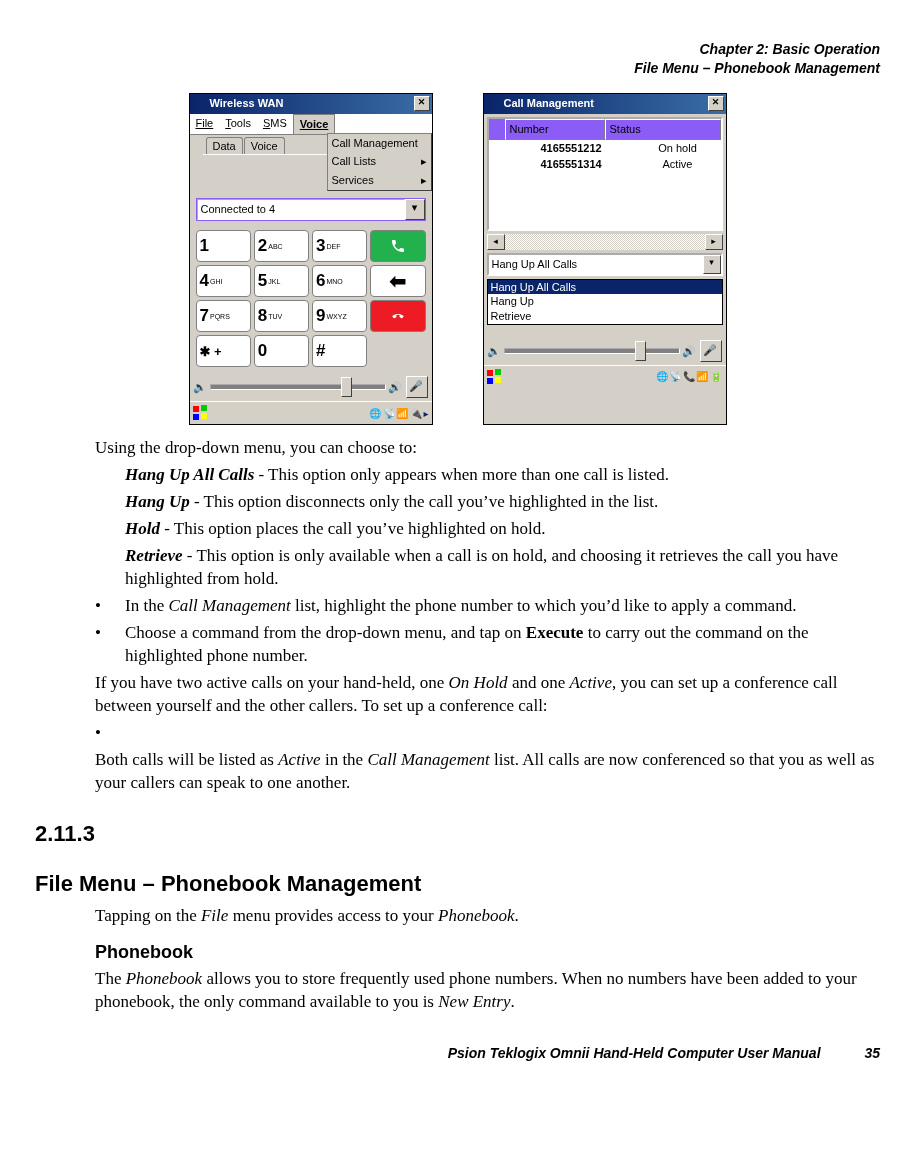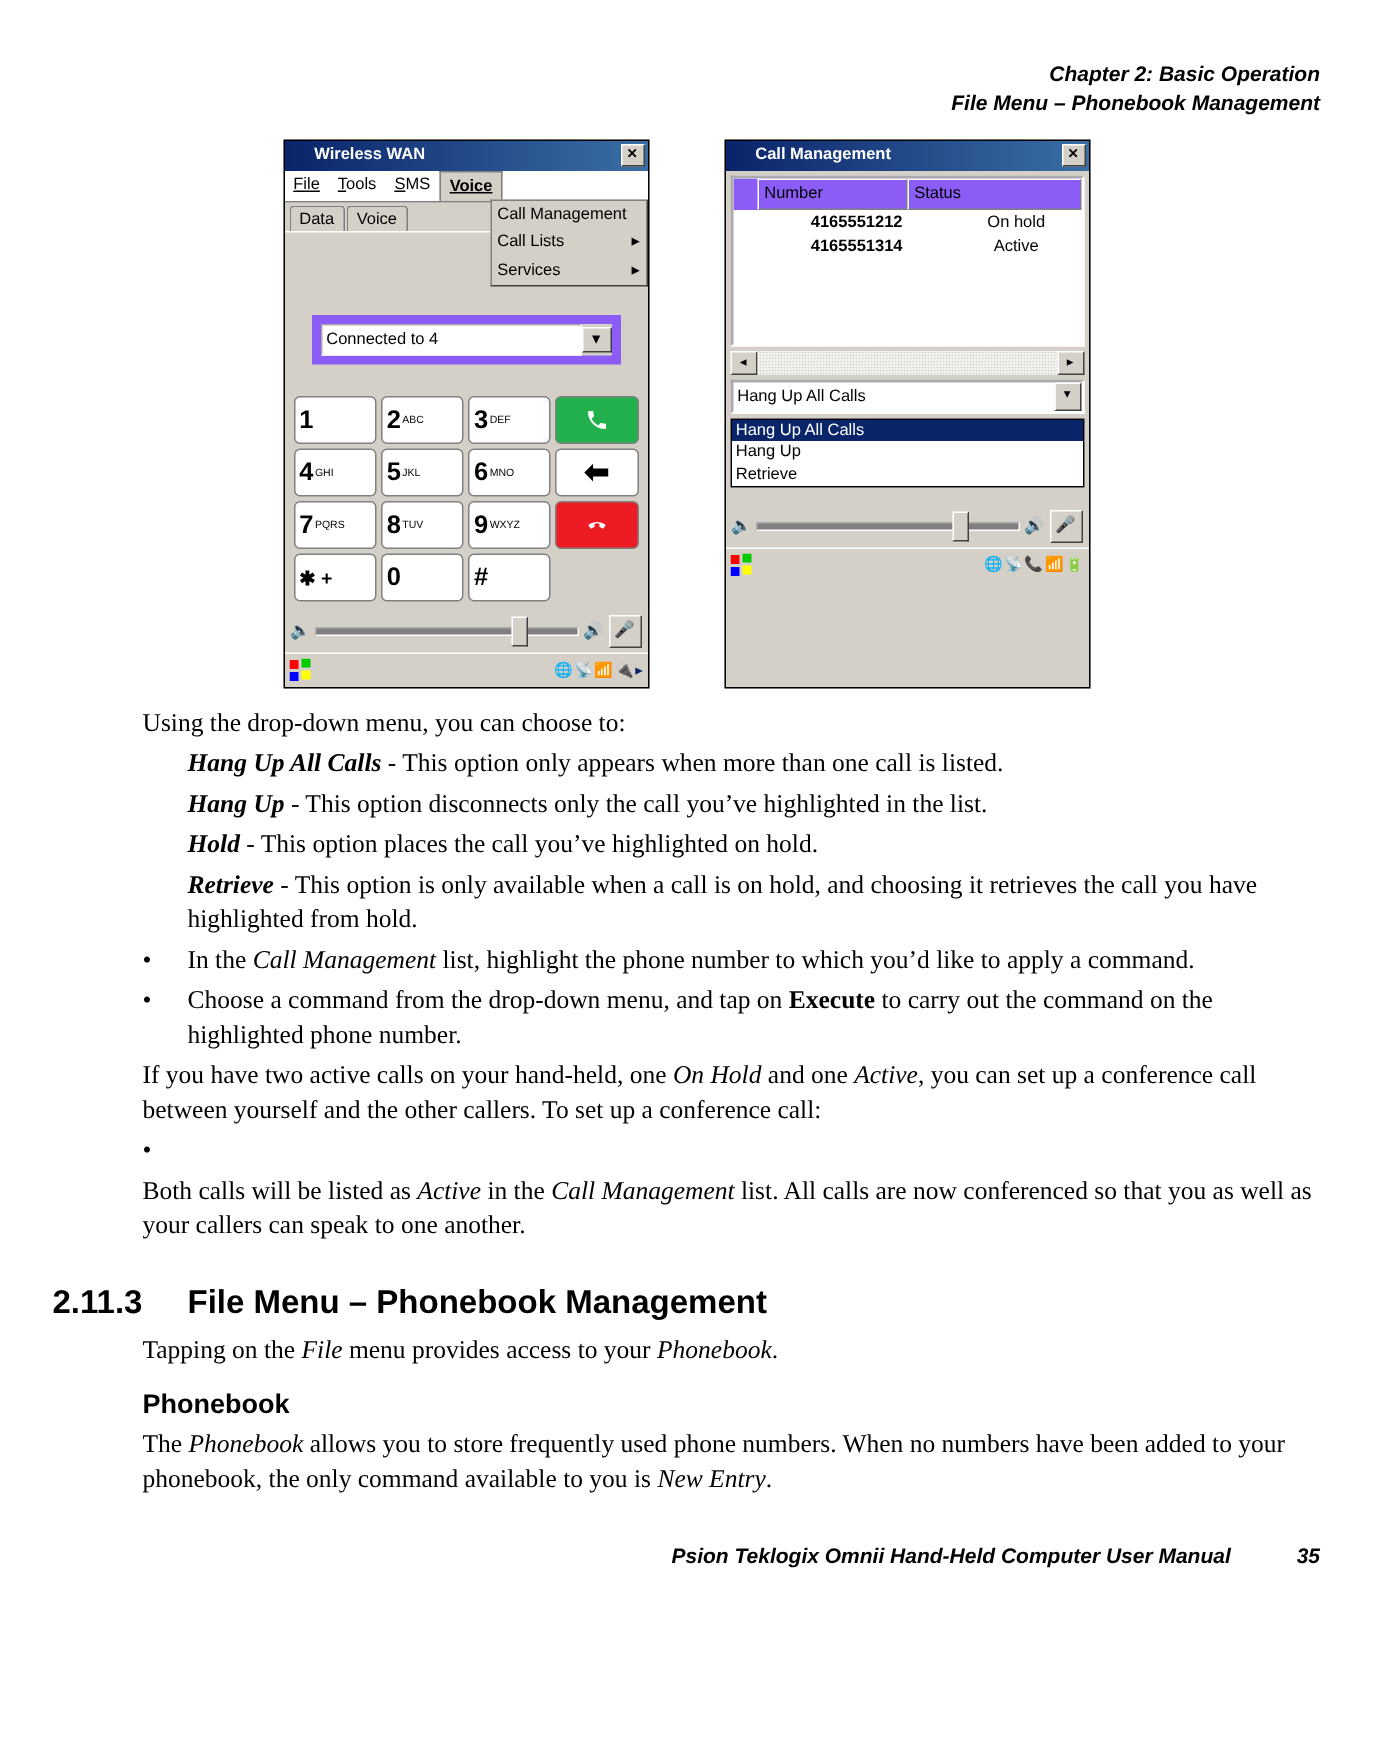--- a/index.html
+++ b/index.html
@@ -72,20 +72,21 @@
   .menubar .sel {
     background: #d4d0c8;
     border: 1px solid #808080;
     border-bottom: none;
     font-weight: bold;
   }
   .tabrow {
     display: flex;
     padding: 2px 0 0 3px;
     border-bottom: 1px solid #fff;
+    margin-left: 13px;
   }
   .tabrow .tab {
     border: 1px solid #808080;
     border-bottom: none;
     background: #d4d0c8;
     padding: 1px 6px;
     font-size: 11px;
     margin-right: 1px;
     border-radius: 3px 3px 0 0;
   }
@@ -101,24 +102,23 @@
     width: 103px;
     font-size: 11px;
   }
   .dropdown-menu div {
     padding: 2px 4px;
     display: flex;
     justify-content: space-between;
     white-space: nowrap;
   }
   .statusbox {
-    margin: 18px;
-    display: flex;
-    border: 6px solid #8b5cf6;
-    align-items: center;
+    margin: 6px;
+    display: flex;
+    border: 1px solid #8b5cf6;
   }
   .statusbox .txt {
     flex: 1;
     background: #fff;
     border: 1px inset #fff;
     padding: 2px 3px;
     font-size: 11px;
   }
   .statusbox .btn {
     width: 18px;
@@ -274,20 +274,21 @@
   .para { margin: 4px 0; }
   .bullet-row { display: flex; margin: 4px 0; }
   .bullet-mark { width: 30px; flex-shrink: 0; }
   h2.section {
     font-family: "Trebuchet MS", Arial, sans-serif;
     font-size: 22px;
     font-weight: bold;
     display: flex;
     gap: 20px;
     margin: 25px 0 6px -60px;
+    flex-direction: column;
   }
   h2.section .num { width: 70px; }
   h3.sub {
     font-family: "Trebuchet MS", Arial, sans-serif;
     font-size: 18px;
     font-weight: bold;
     margin: 12px 0 4px 0;
   }
   .footer {
     margin-top: 30px;

